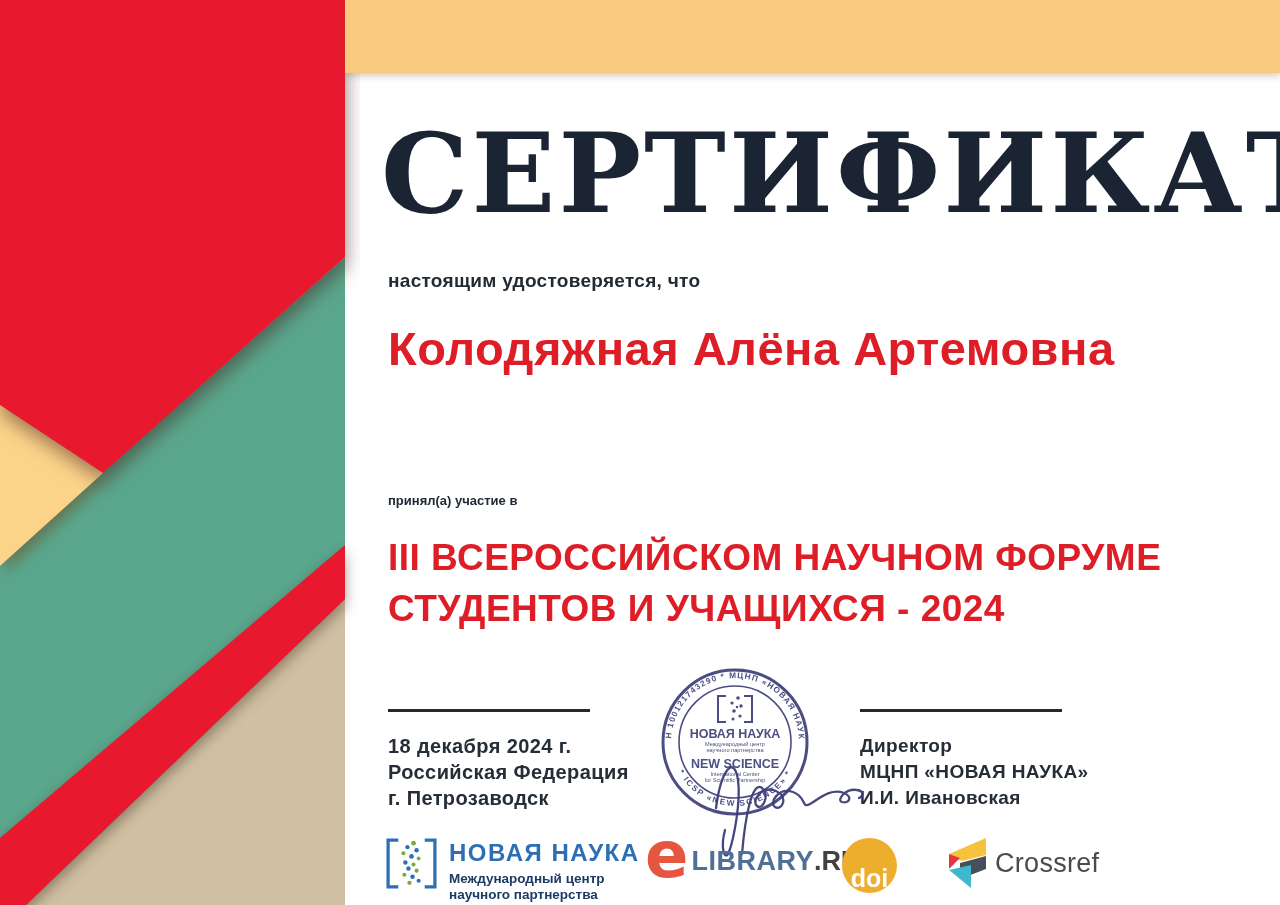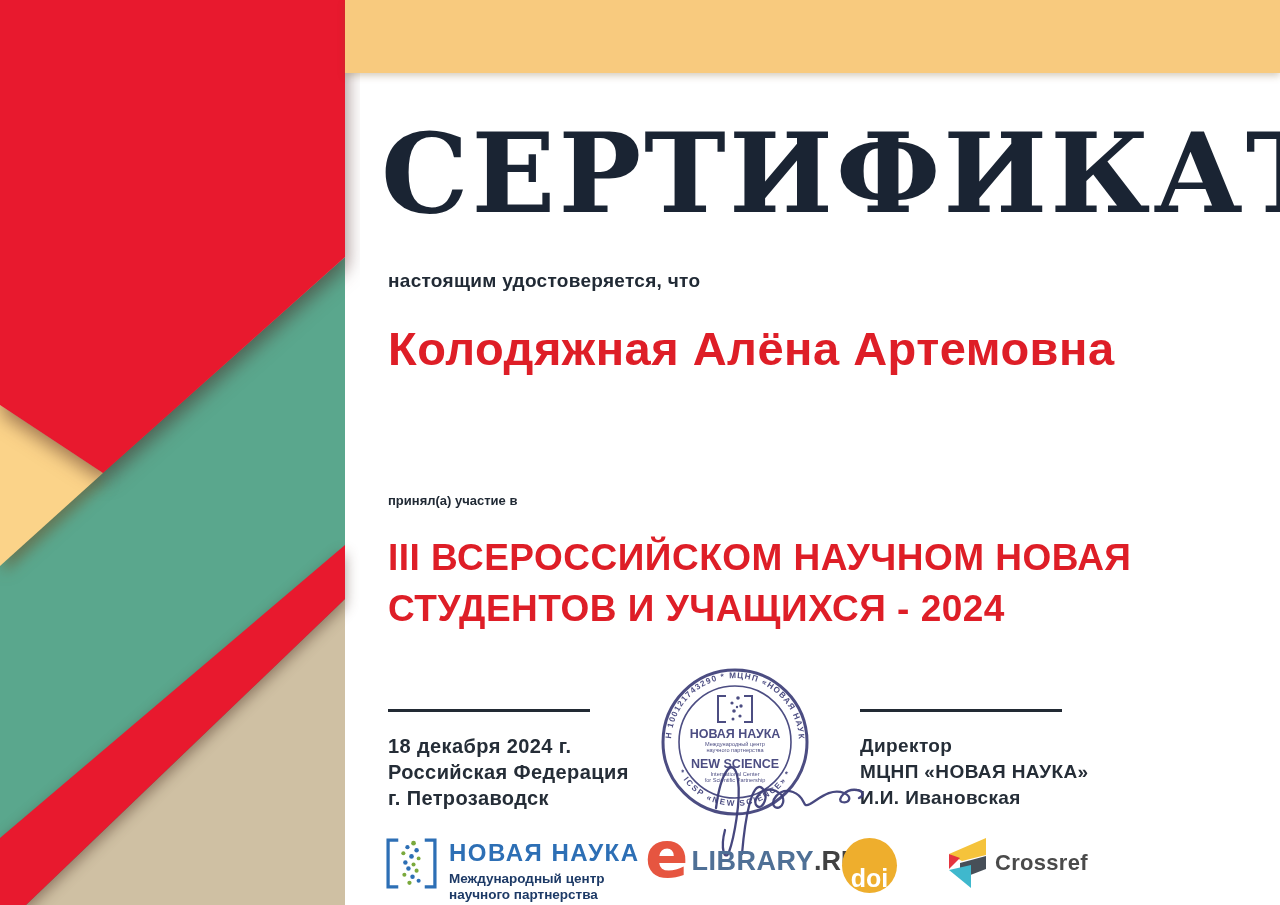--- a/index.html
+++ b/index.html
@@ -40,21 +40,21 @@
   .elib{left:300px;top:753px;display:flex;align-items:flex-end;}
   .elib-e{font-family:"DejaVu Sans",sans-serif;font-size:64px;line-height:58px;font-weight:bold;color:var(--coral,#e65540);margin-right:3px;}
   .elib-lib{font-size:27px;font-weight:bold;letter-spacing:.5px;color:var(--libblue,#4f7096);margin-bottom:7px;}
   .elib-ru{font-size:27px;font-weight:bold;color:var(--dark,#414141);margin-bottom:7px;}
   .doi-badge{
     left:497px;top:765px;width:55px;height:55px;border-radius:50%;
     background:var(--doiy,#eeae2d);color:#fff;font-size:25px;font-weight:bold;
     display:flex;align-items:flex-end;justify-content:center;
   }
   .crossref{left:601px;top:762px;display:flex;align-items:center;gap:7px;}
-  .cr-label{font-size:22px;font-weight:bold;letter-spacing:.3px;color:var(--crtext,#4a4a4a);}
+  .cr-label{font-size:27px;font-weight:normal;letter-spacing:.3px;color:var(--crtext,#4a4a4a);}
 </style>
 </head>
 <body>
 
 <div class="page">
 
   <svg class="deco-svg" viewBox="0 0 360 905">
     <polygon points="0,564 345,257 345,905 0,905" style="fill:var(--teal,#5aa78d)"></polygon>
     <polygon points="345,599 345,905 26,905" style="fill:var(--tan,#cfc0a3)"></polygon>
     <polygon points="345,545 345,599 26,905 0,905 0,838" style="fill:var(--red,#e8192e);filter:drop-shadow(0 6px 7px rgba(60,30,20,.45))"></polygon>
@@ -71,21 +71,21 @@
     <div class="abs intro">настоящим удостоверяется, что</div>
 
     <div class="abs name">Колодяжная Алёна Артемовна</div>
 
     <div class="abs org">
     </div>
 
     <div class="abs participation">принял(а) участие в</div>
 
     <div class="abs event">
-      <div>III ВСЕРОССИЙСКОМ НАУЧНОМ НОВАЯ</div>
+      <div>III ВСЕРОССИЙСКОМ НАУЧНОМ ФОРУМЕ</div>
       <div>СТУДЕНТОВ И УЧАЩИХСЯ - 2024</div>
     </div>
 
     <div class="abs sig-col date-col">
       <hr class="sep">
       <div class="sig-text">18 декабря 2024 г.</div>
       <div class="sig-text">Российская Федерация</div>
       <div class="sig-text">г. Петрозаводск</div>
     </div>
 

